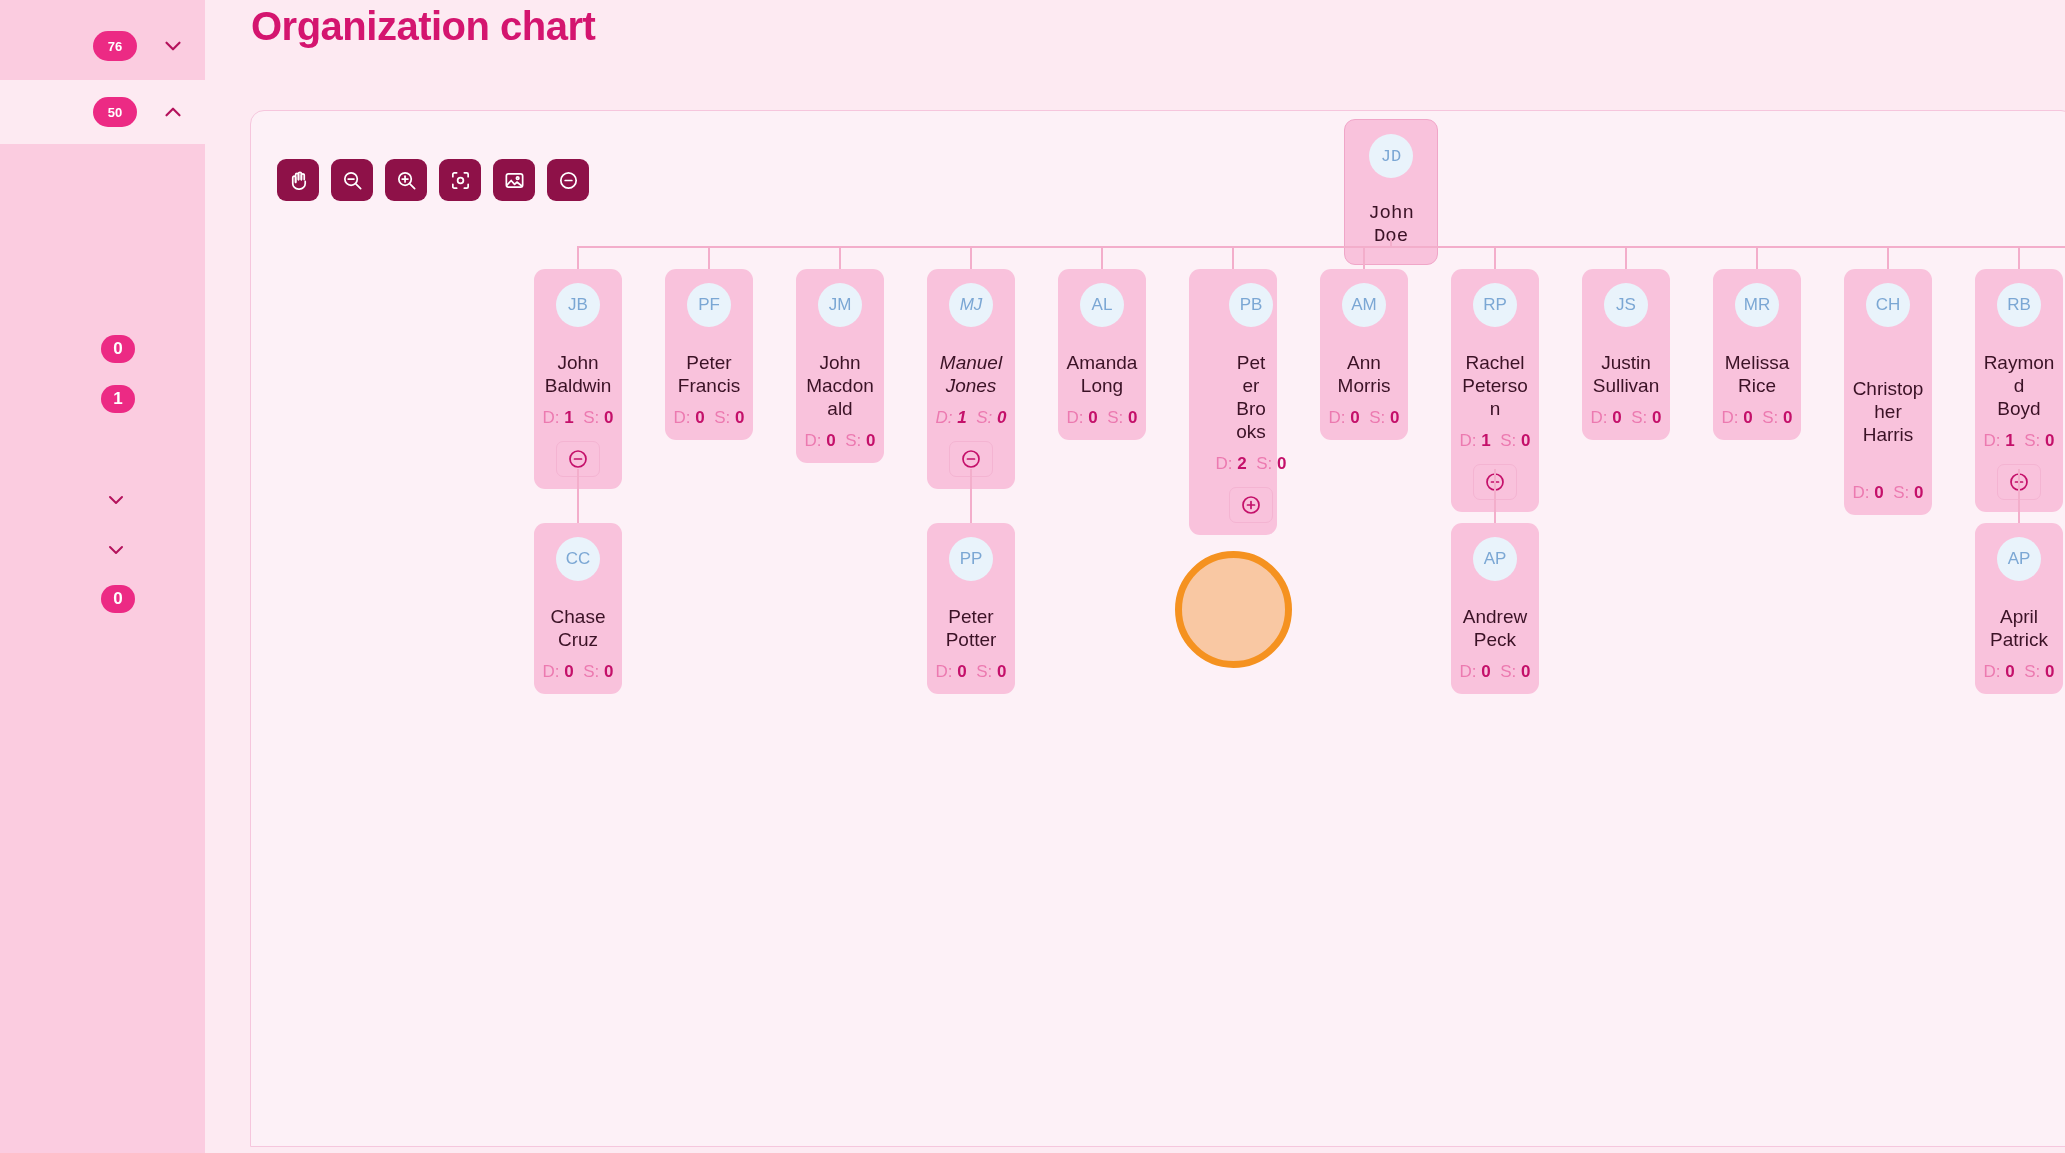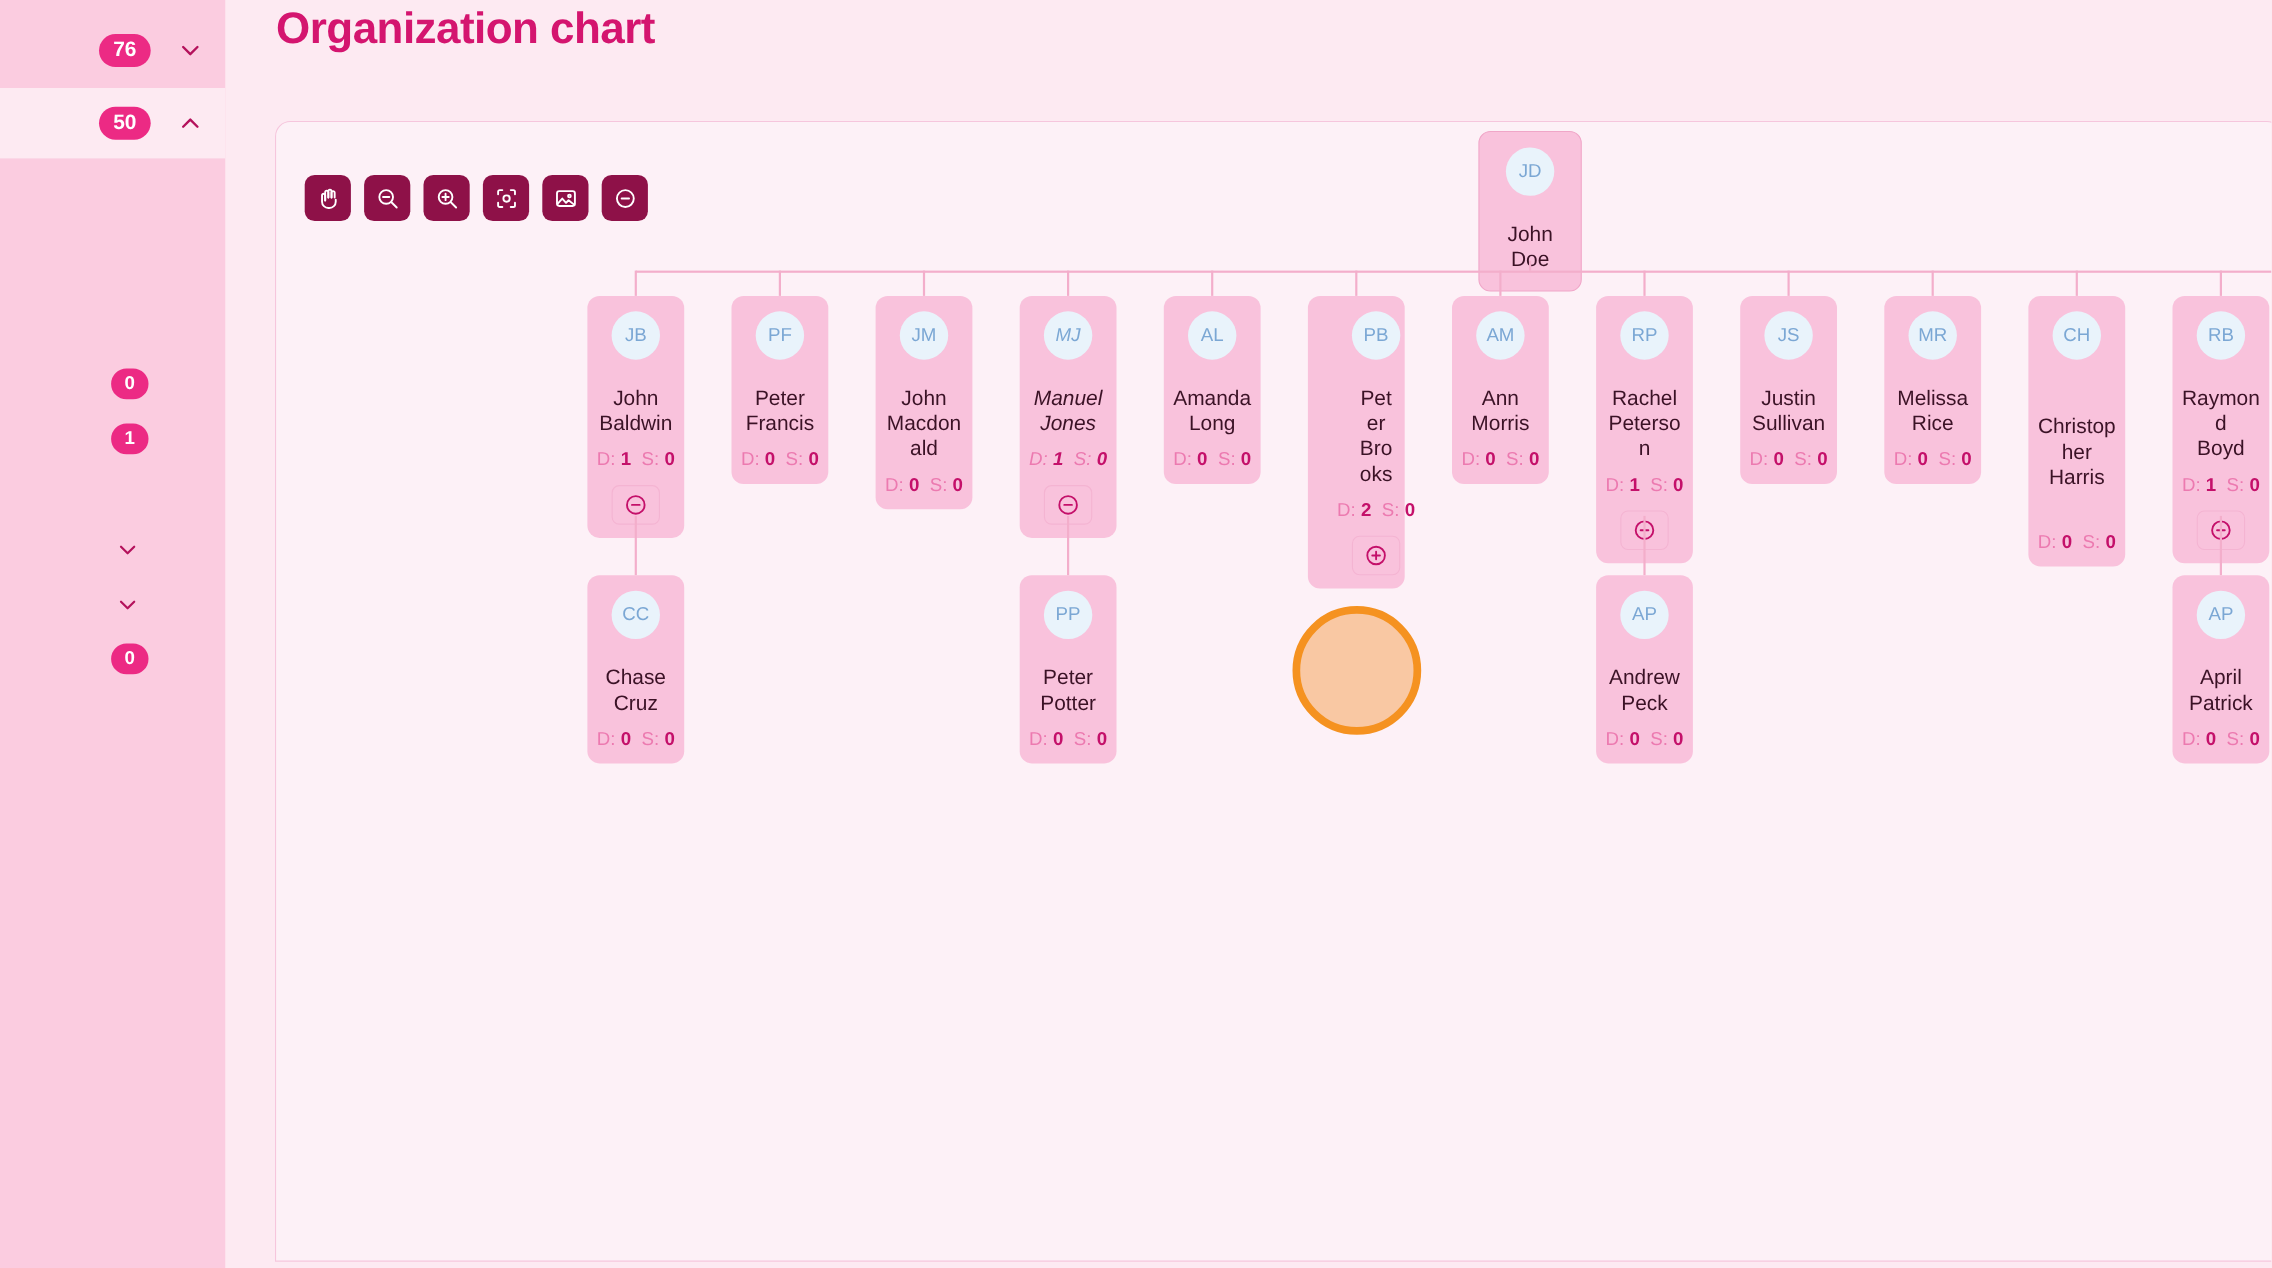--- a/index.html
+++ b/index.html
@@ -36,21 +36,21 @@
     padding-right: 14px;
     box-sizing: border-box;
   }
   .sb-row.light { background: #fdeaf2; }
   .sb-badge {
     min-width: 44px;
     height: 30px;
     border-radius: 16px;
     background: #ec2a84;
     color: #ffffff;
-    font-size: 19px;
+    font-size: 13px;
     font-weight: bold;
     display: flex;
     align-items: center;
     justify-content: center;
     padding: 0 13px;
     box-sizing: border-box;
   }
   .sb-badge.small {
     min-width: 34px;
     height: 28px;
@@ -158,20 +158,21 @@
     display: flex;
     flex-direction: column;
     align-items: center;
     cursor: pointer;
   }
   .node.root {
     width: 94px;
     background: #f9c2dc;
     border: 1px solid #f0a6c8;
     padding-bottom: 16px;
+    font-family: Liberation Mono, monospace;
   }
   .avatar {
     width: 44px;
     height: 44px;
     border-radius: 50%;
     background: #e9f3fb;
     color: #7ba7d4;
     font-size: 17px;
     display: flex;
     align-items: center;

